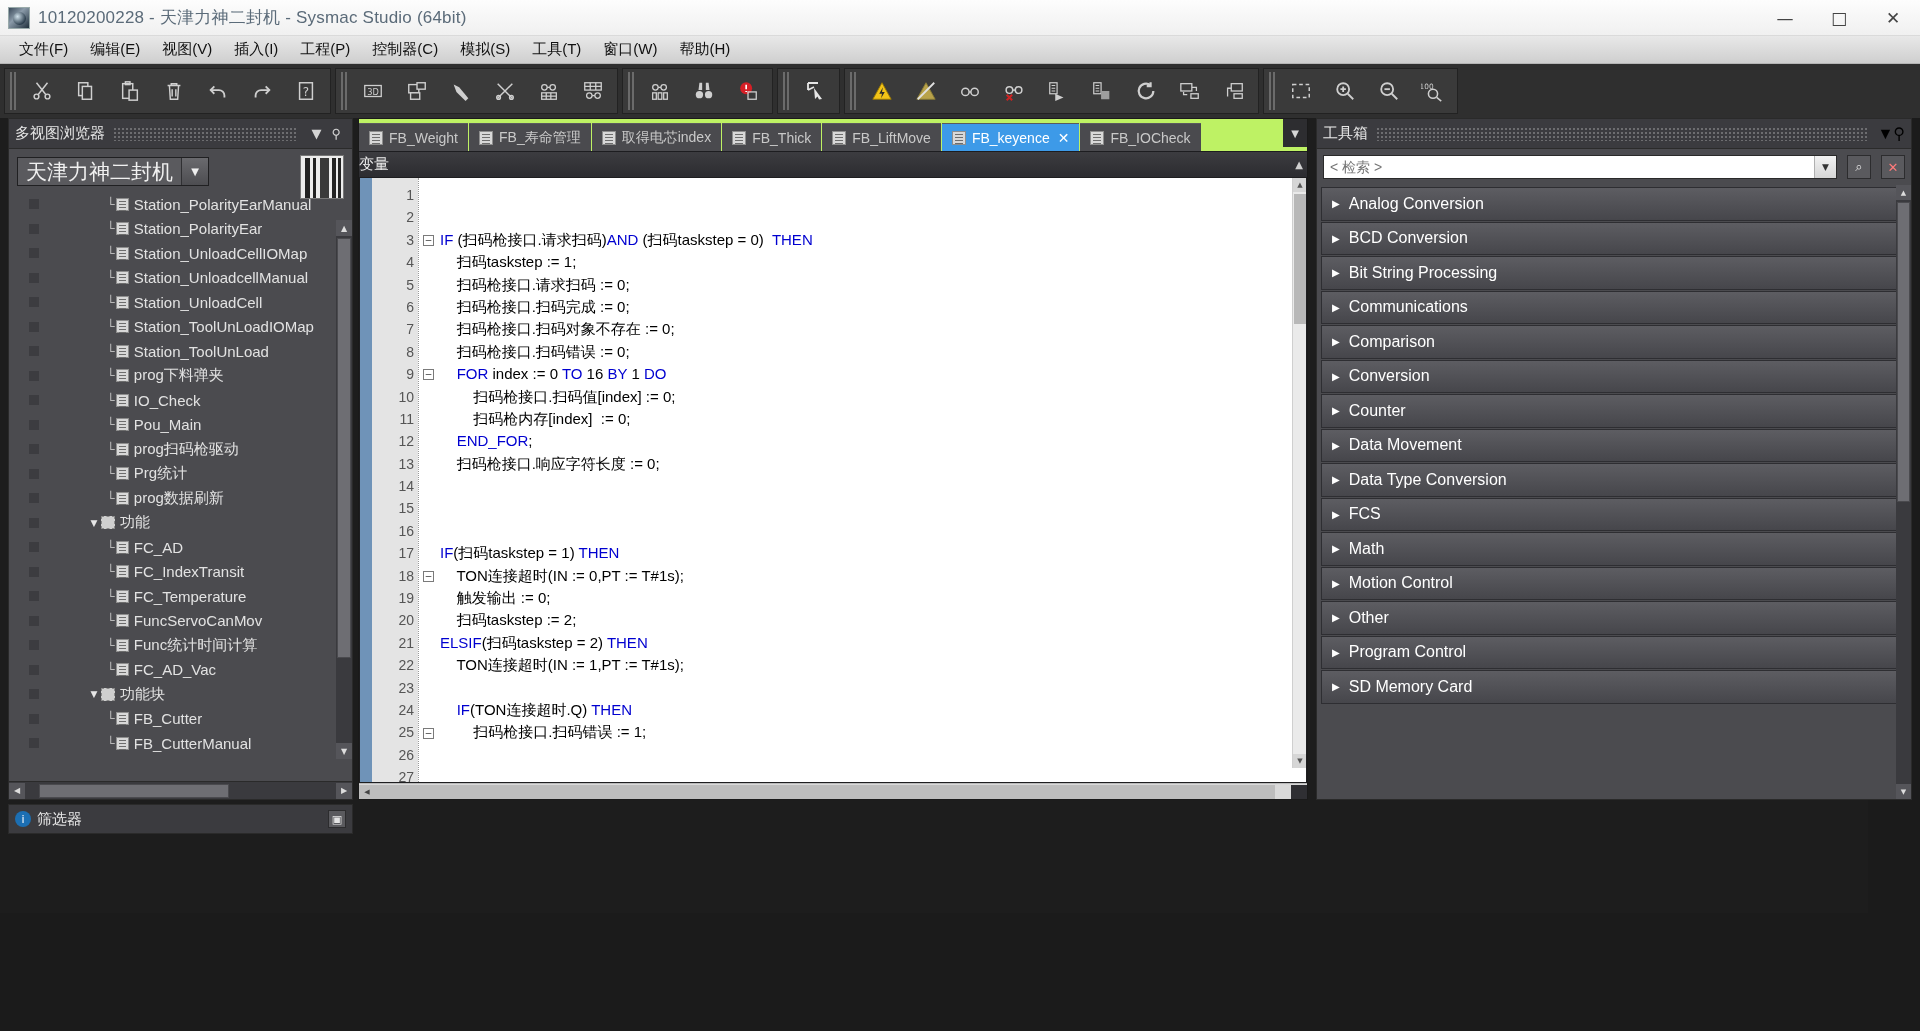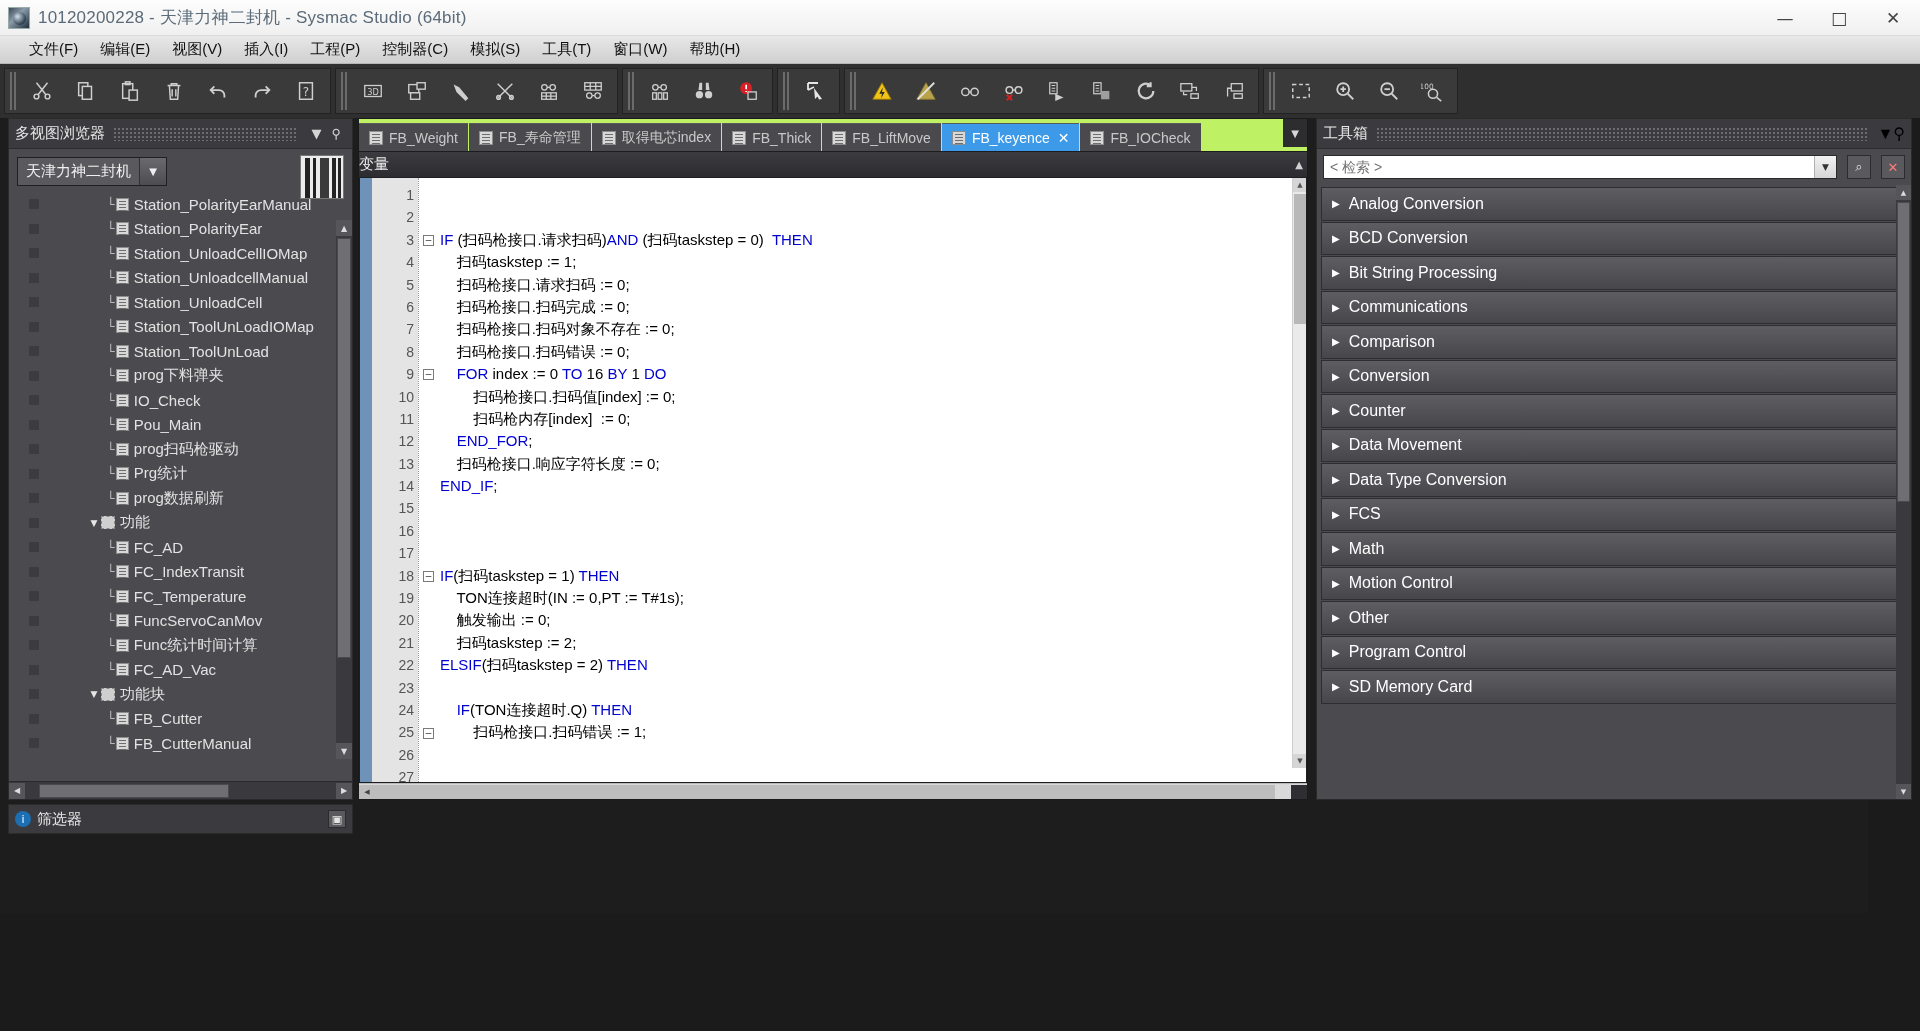--- a/index.html
+++ b/index.html
@@ -36,21 +36,21 @@
   .tb-btn{
     width:54px;height:36px; display:flex;align-items:center;justify-content:center;
     color:#444; font-size:17px; font-family:"DejaVu Sans", sans-serif;
   }
 
   
   .menubar{
     position:absolute; left:0; top:36px; width:1920px; height:28px;
     background:linear-gradient(#e8e8e8,#cfcfcf);
     border-bottom:1px solid #b5b5b5;
-    display:flex; align-items:center; padding-left:18px;
+    display:flex; align-items:center; padding-left:8px;
   }
   .menu-item{
     font-size:15px; color:#111; padding:3px 11px; white-space:nowrap;
     font-family:"Liberation Sans", sans-serif;
   }
 
   
   .toolbar{
     position:absolute; left:0; top:64px; width:1920px; height:54px;
     background:#2f2f2f; display:flex; align-items:center; padding-left:4px;
@@ -94,21 +94,21 @@
     background-image:radial-gradient(#6d6d70 1px, transparent 1.2px);
     background-size:4px 4px;
   }
   .panel-head .hicon{ color:#d4d4d4; font-size:13px; padding:0 5px; font-family:"DejaVu Sans",sans-serif;}
   .combo-row{ padding:8px 8px 4px 8px; display:flex; }
   .combo{
     display:flex; align-items:center; height:29px;
     background:#5a5a5e; border:1px solid #202022;
   }
   .combo-text{
-    font-size:15px; color:#f0f0f0; padding:0 8px; white-space:nowrap;
+    font-size:21px; color:#f0f0f0; padding:0 8px; white-space:nowrap;
   }
   .combo-arrow{
     width:27px;height:27px; background:linear-gradient(#6a6a6e,#4d4d51);
     border-left:1px solid #303033;
     display:flex;align-items:center;justify-content:center;
     color:#efefef; font-size:10px; font-family:"DejaVu Sans",sans-serif;
   }
   .tree{
     flex:1; overflow:hidden; position:relative; padding-top:2px;
   }
@@ -933,29 +933,29 @@
           <div class="cline">    扫码taskstep := 1;</div>
           <div class="cline">    扫码枪接口.请求扫码 := 0;</div>
           <div class="cline">    扫码枪接口.扫码完成 := 0;</div>
           <div class="cline">    扫码枪接口.扫码对象不存在 := 0;</div>
           <div class="cline">    扫码枪接口.扫码错误 := 0;</div>
           <div class="cline">    <span style="color:#0000d0">FOR</span> index := 0 <span style="color:#0000d0">TO</span> 16 <span style="color:#0000d0">BY</span> 1 <span style="color:#0000d0">DO</span></div>
           <div class="cline">        扫码枪接口.扫码值[index] := 0;</div>
           <div class="cline">        扫码枪内存[index]  := 0;</div>
           <div class="cline">    <span style="color:#0000d0">END_FOR</span>;</div>
           <div class="cline">    扫码枪接口.响应字符长度 := 0;</div>
-          <div class="cline"><span style="color:#0000d0">END_IF</span>;</div>
           <div class="cline"></div>
           <div class="cline"></div>
           <div class="cline"></div>
           <div class="cline"><span style="color:#0000d0">IF</span>(扫码taskstep = 1) <span style="color:#0000d0">THEN</span></div>
           <div class="cline">    TON连接超时(IN := 0,PT := T#1s);</div>
           <div class="cline">    触发输出 := 0;</div>
           <div class="cline">    扫码taskstep := 2;</div>
           <div class="cline"><span style="color:#0000d0">ELSIF</span>(扫码taskstep = 2) <span style="color:#0000d0">THEN</span></div>
+          <div class="cline">    TON连接超时(IN := 1,PT := T#1s);</div>
           <div class="cline"></div>
           <div class="cline">    <span style="color:#0000d0">IF</span>(TON连接超时.Q) <span style="color:#0000d0">THEN</span></div>
           <div class="cline">        扫码枪接口.扫码错误 := 1;</div>
         </div>
 
         <div class="editor-vsb">
           <div class="evsb-btn">▲</div>
           <div class="evsb-thumb"></div>
           <div class="evsb-btn" style="position:absolute;bottom:0;left:0;">▼</div>
         </div>

